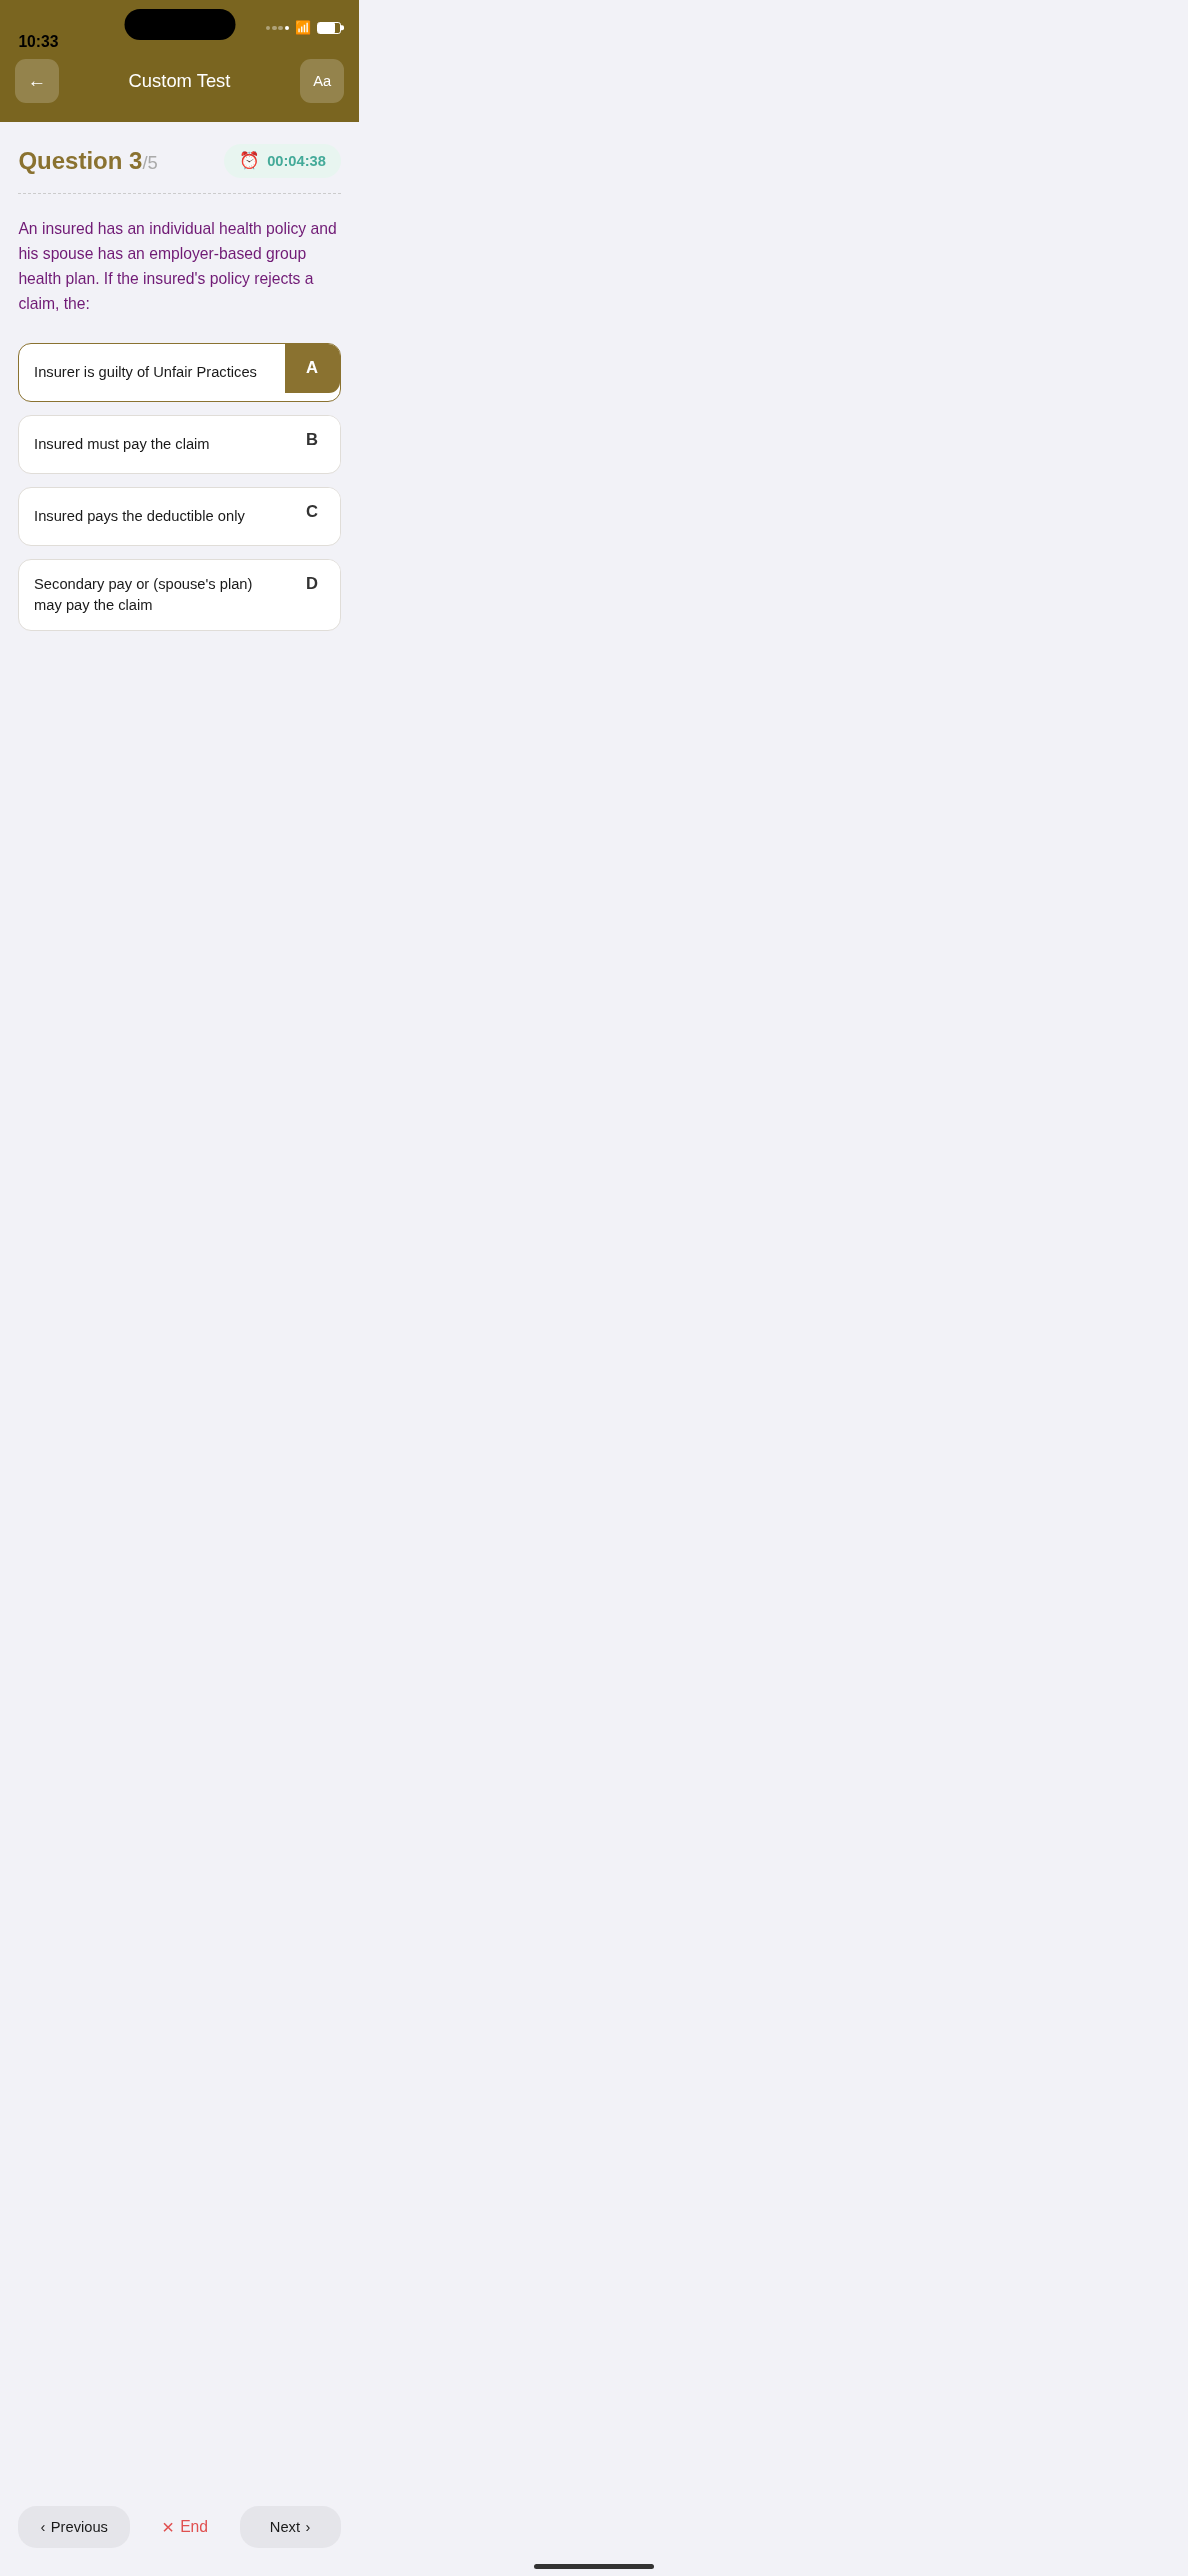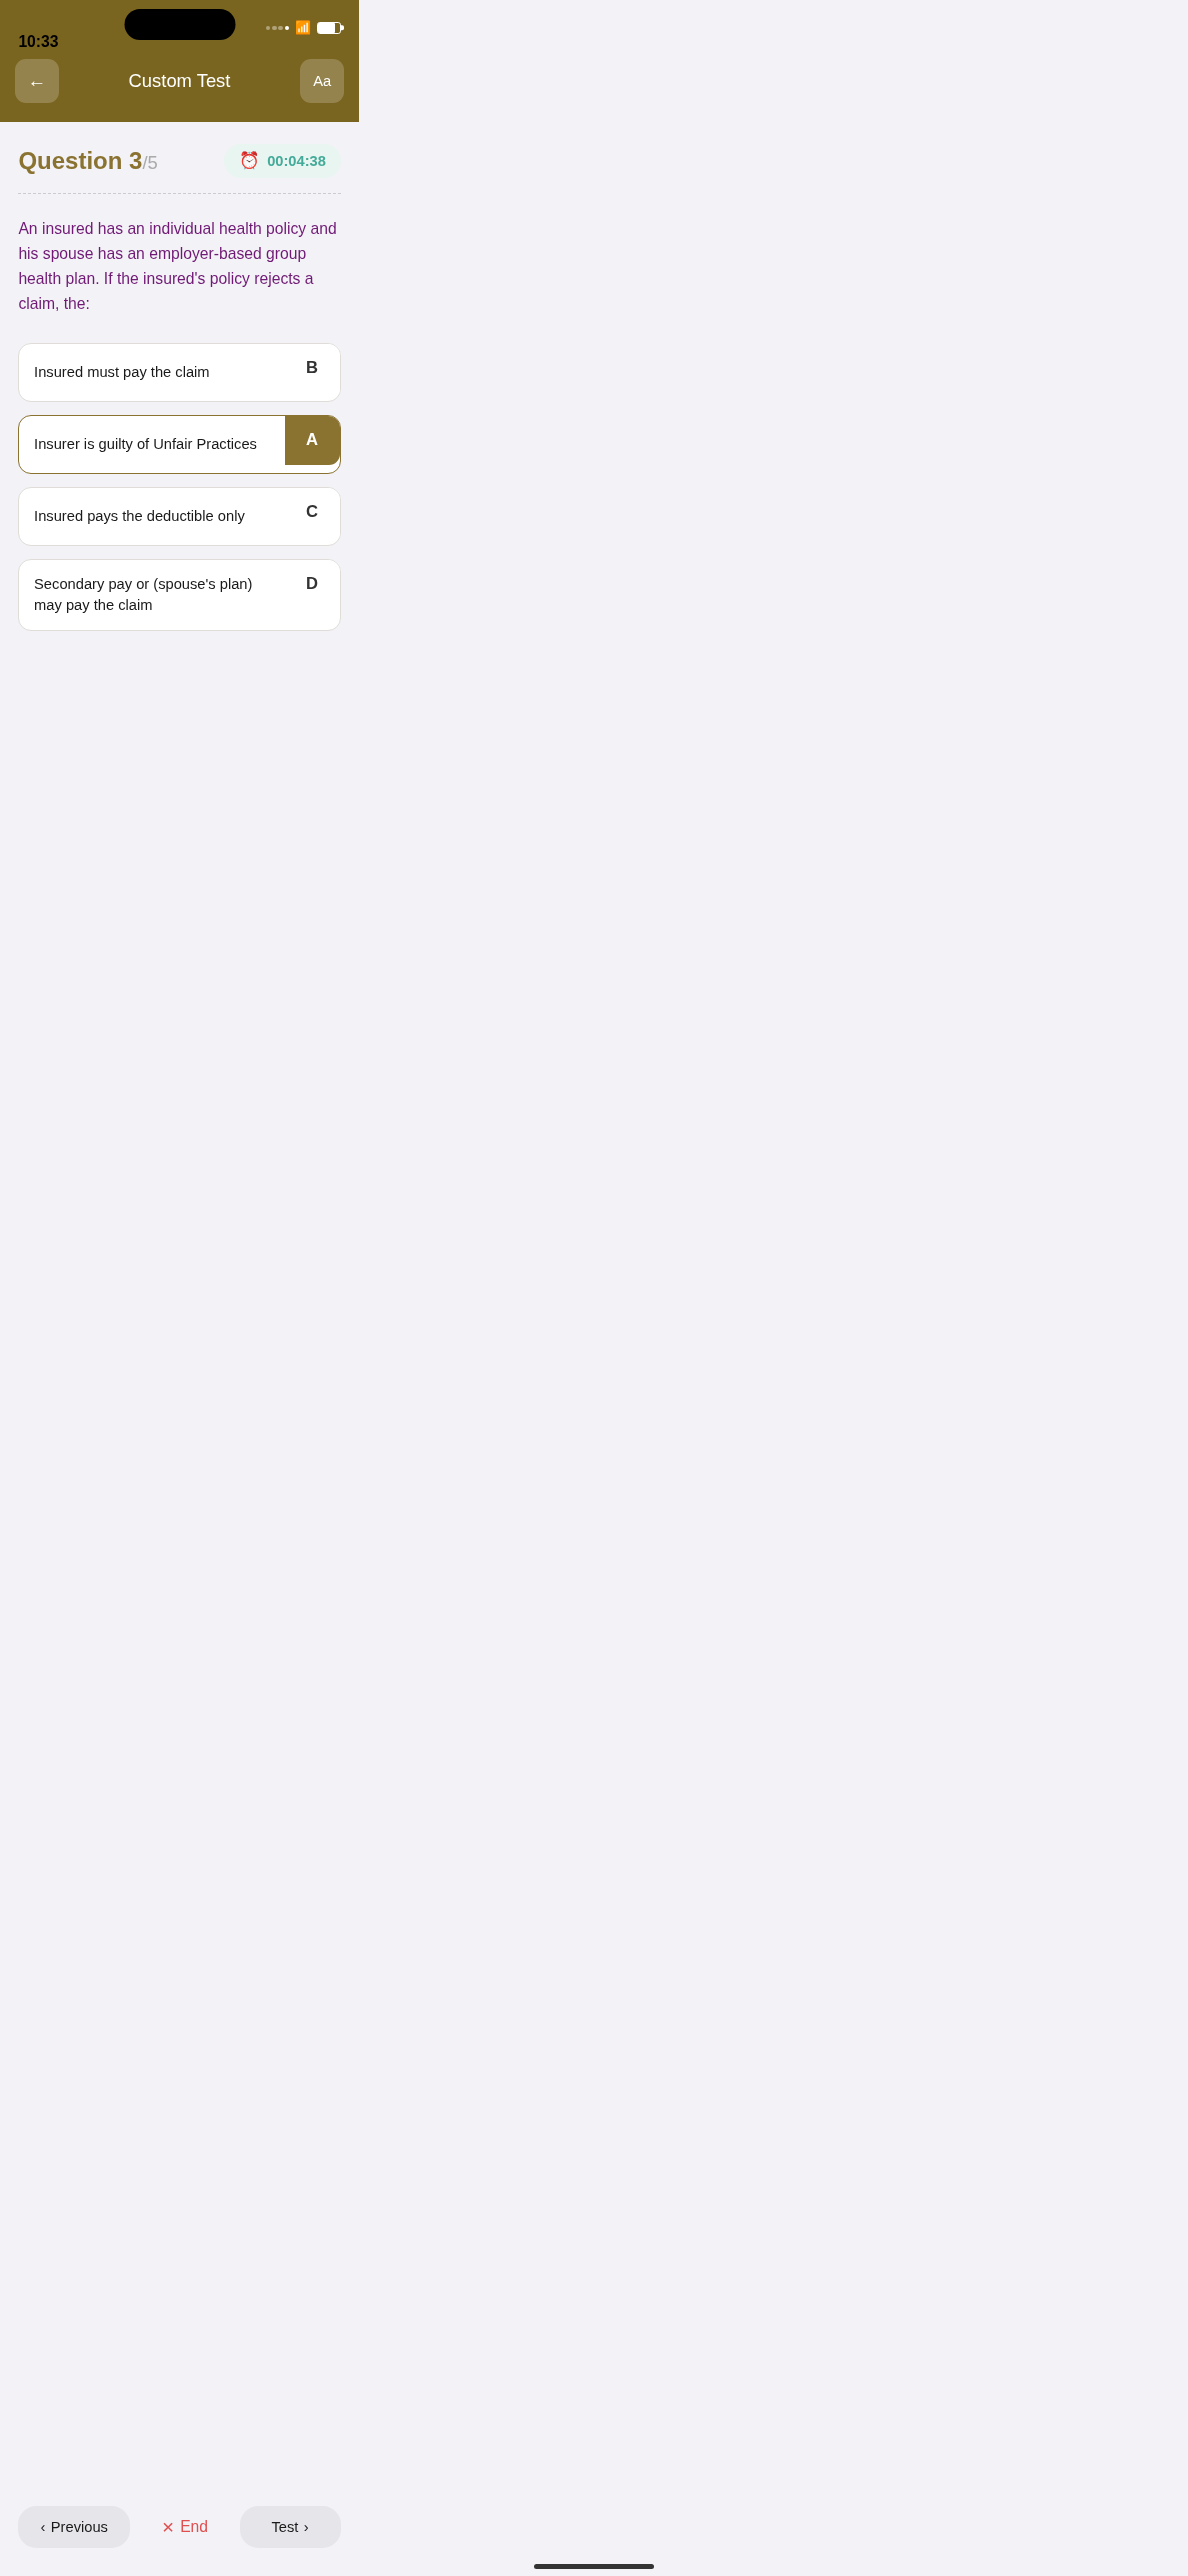--- a/index.html
+++ b/index.html
@@ -377,34 +377,34 @@
       <span class="timer-text">00:04:38</span>
     </div>
   </div>
 
   <hr class="divider">
 
   <p class="question-text">An insured has an individual health policy and his spouse has an employer-based group health plan. If the insured's policy rejects a claim, the:</p>
 
   <div class="options-container">
 
+    <div class="option-card selected">
+      <span class="option-text">Insurer is guilty of Unfair Practices</span>
+      <div class="option-letter-box selected-box">
+        <span class="option-letter selected-letter">A</span>
+      </div>
+    </div>
+
     <div class="option-card">
       <span class="option-text">Insured must pay the claim</span>
       <div class="option-letter-box unselected-box">
         <span class="option-letter">B</span>
       </div>
     </div>
 
-    <div class="option-card selected">
-      <span class="option-text">Insurer is guilty of Unfair Practices</span>
-      <div class="option-letter-box selected-box">
-        <span class="option-letter selected-letter">A</span>
-      </div>
-    </div>
-
     <div class="option-card">
       <span class="option-text">Insured pays the deductible only</span>
       <div class="option-letter-box unselected-box">
         <span class="option-letter">C</span>
       </div>
     </div>
 
     <div class="option-card">
       <span class="option-text">Secondary pay or (spouse's plan) may pay the claim</span>
       <div class="option-letter-box unselected-box">
@@ -422,19 +422,19 @@
     <span>‹</span>
     <span>Previous</span>
   </button>
 
   <button class="end-btn">
     <span>✕</span>
     <span>End</span>
   </button>
 
   <button class="nav-btn">
-    <span>Test</span>
+    <span>Next</span>
     <span>›</span>
   </button>
 </div>
 
 <div class="home-indicator"></div>
 
 
 </body></html>

